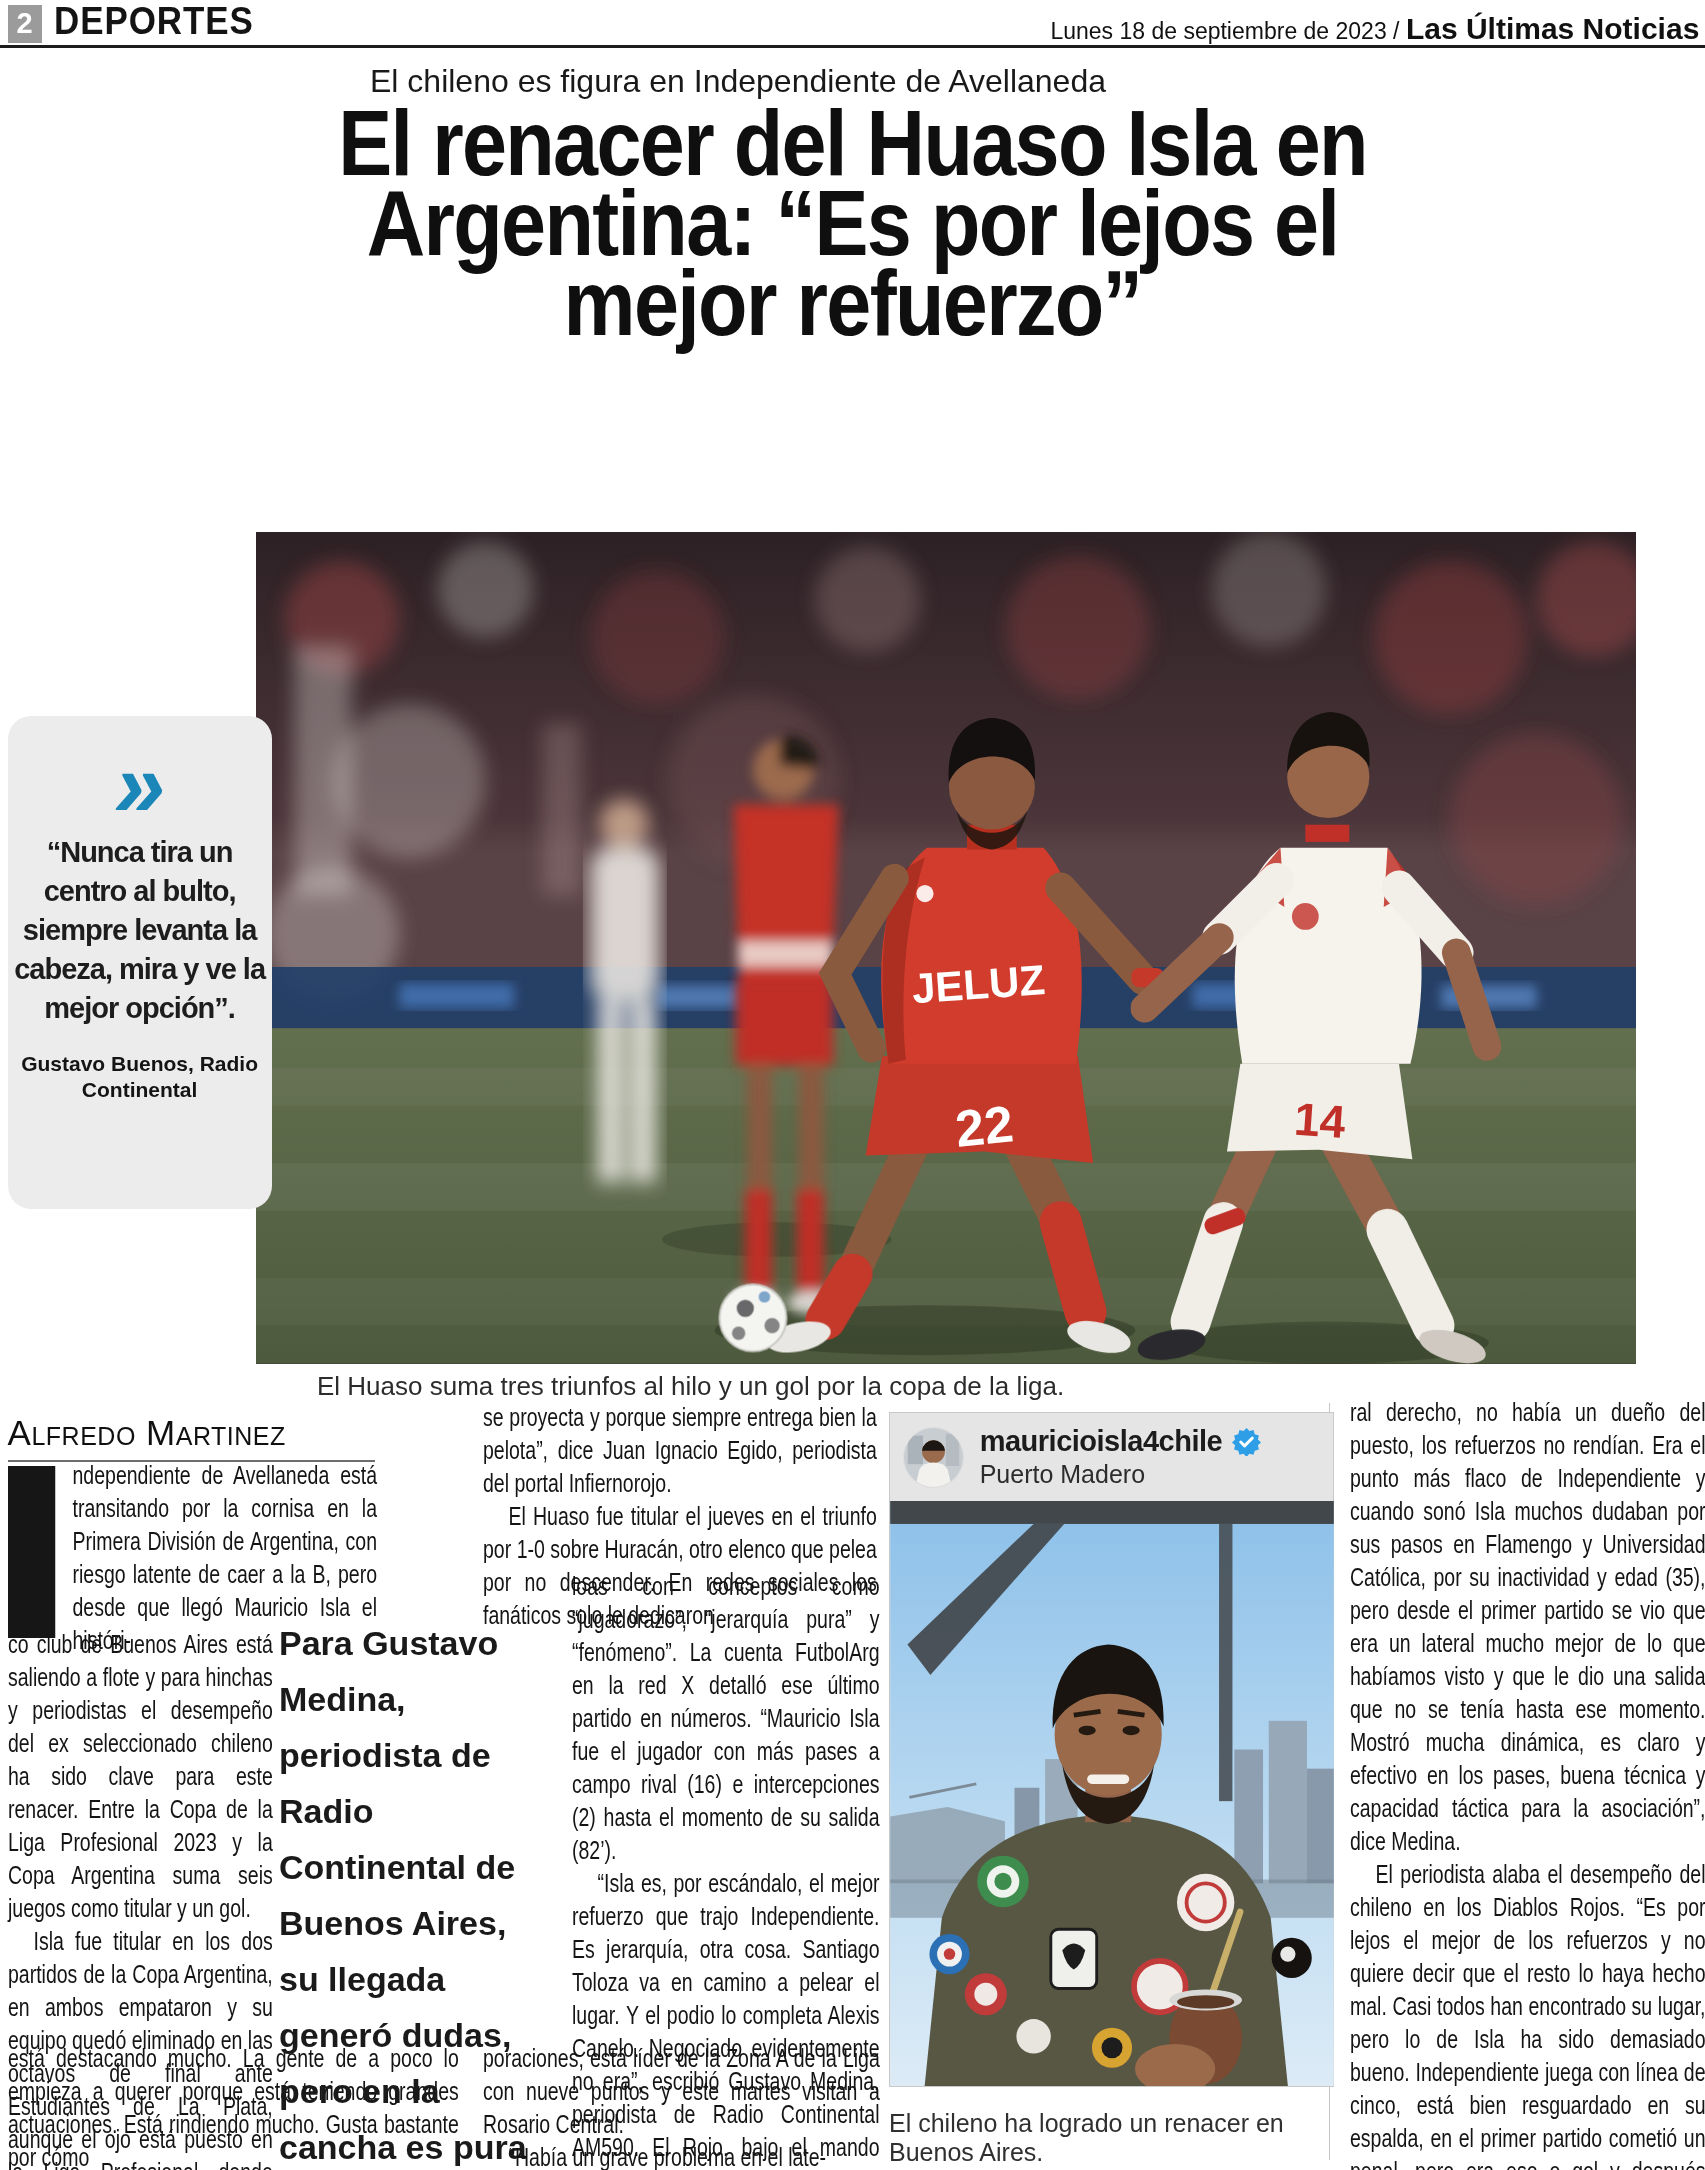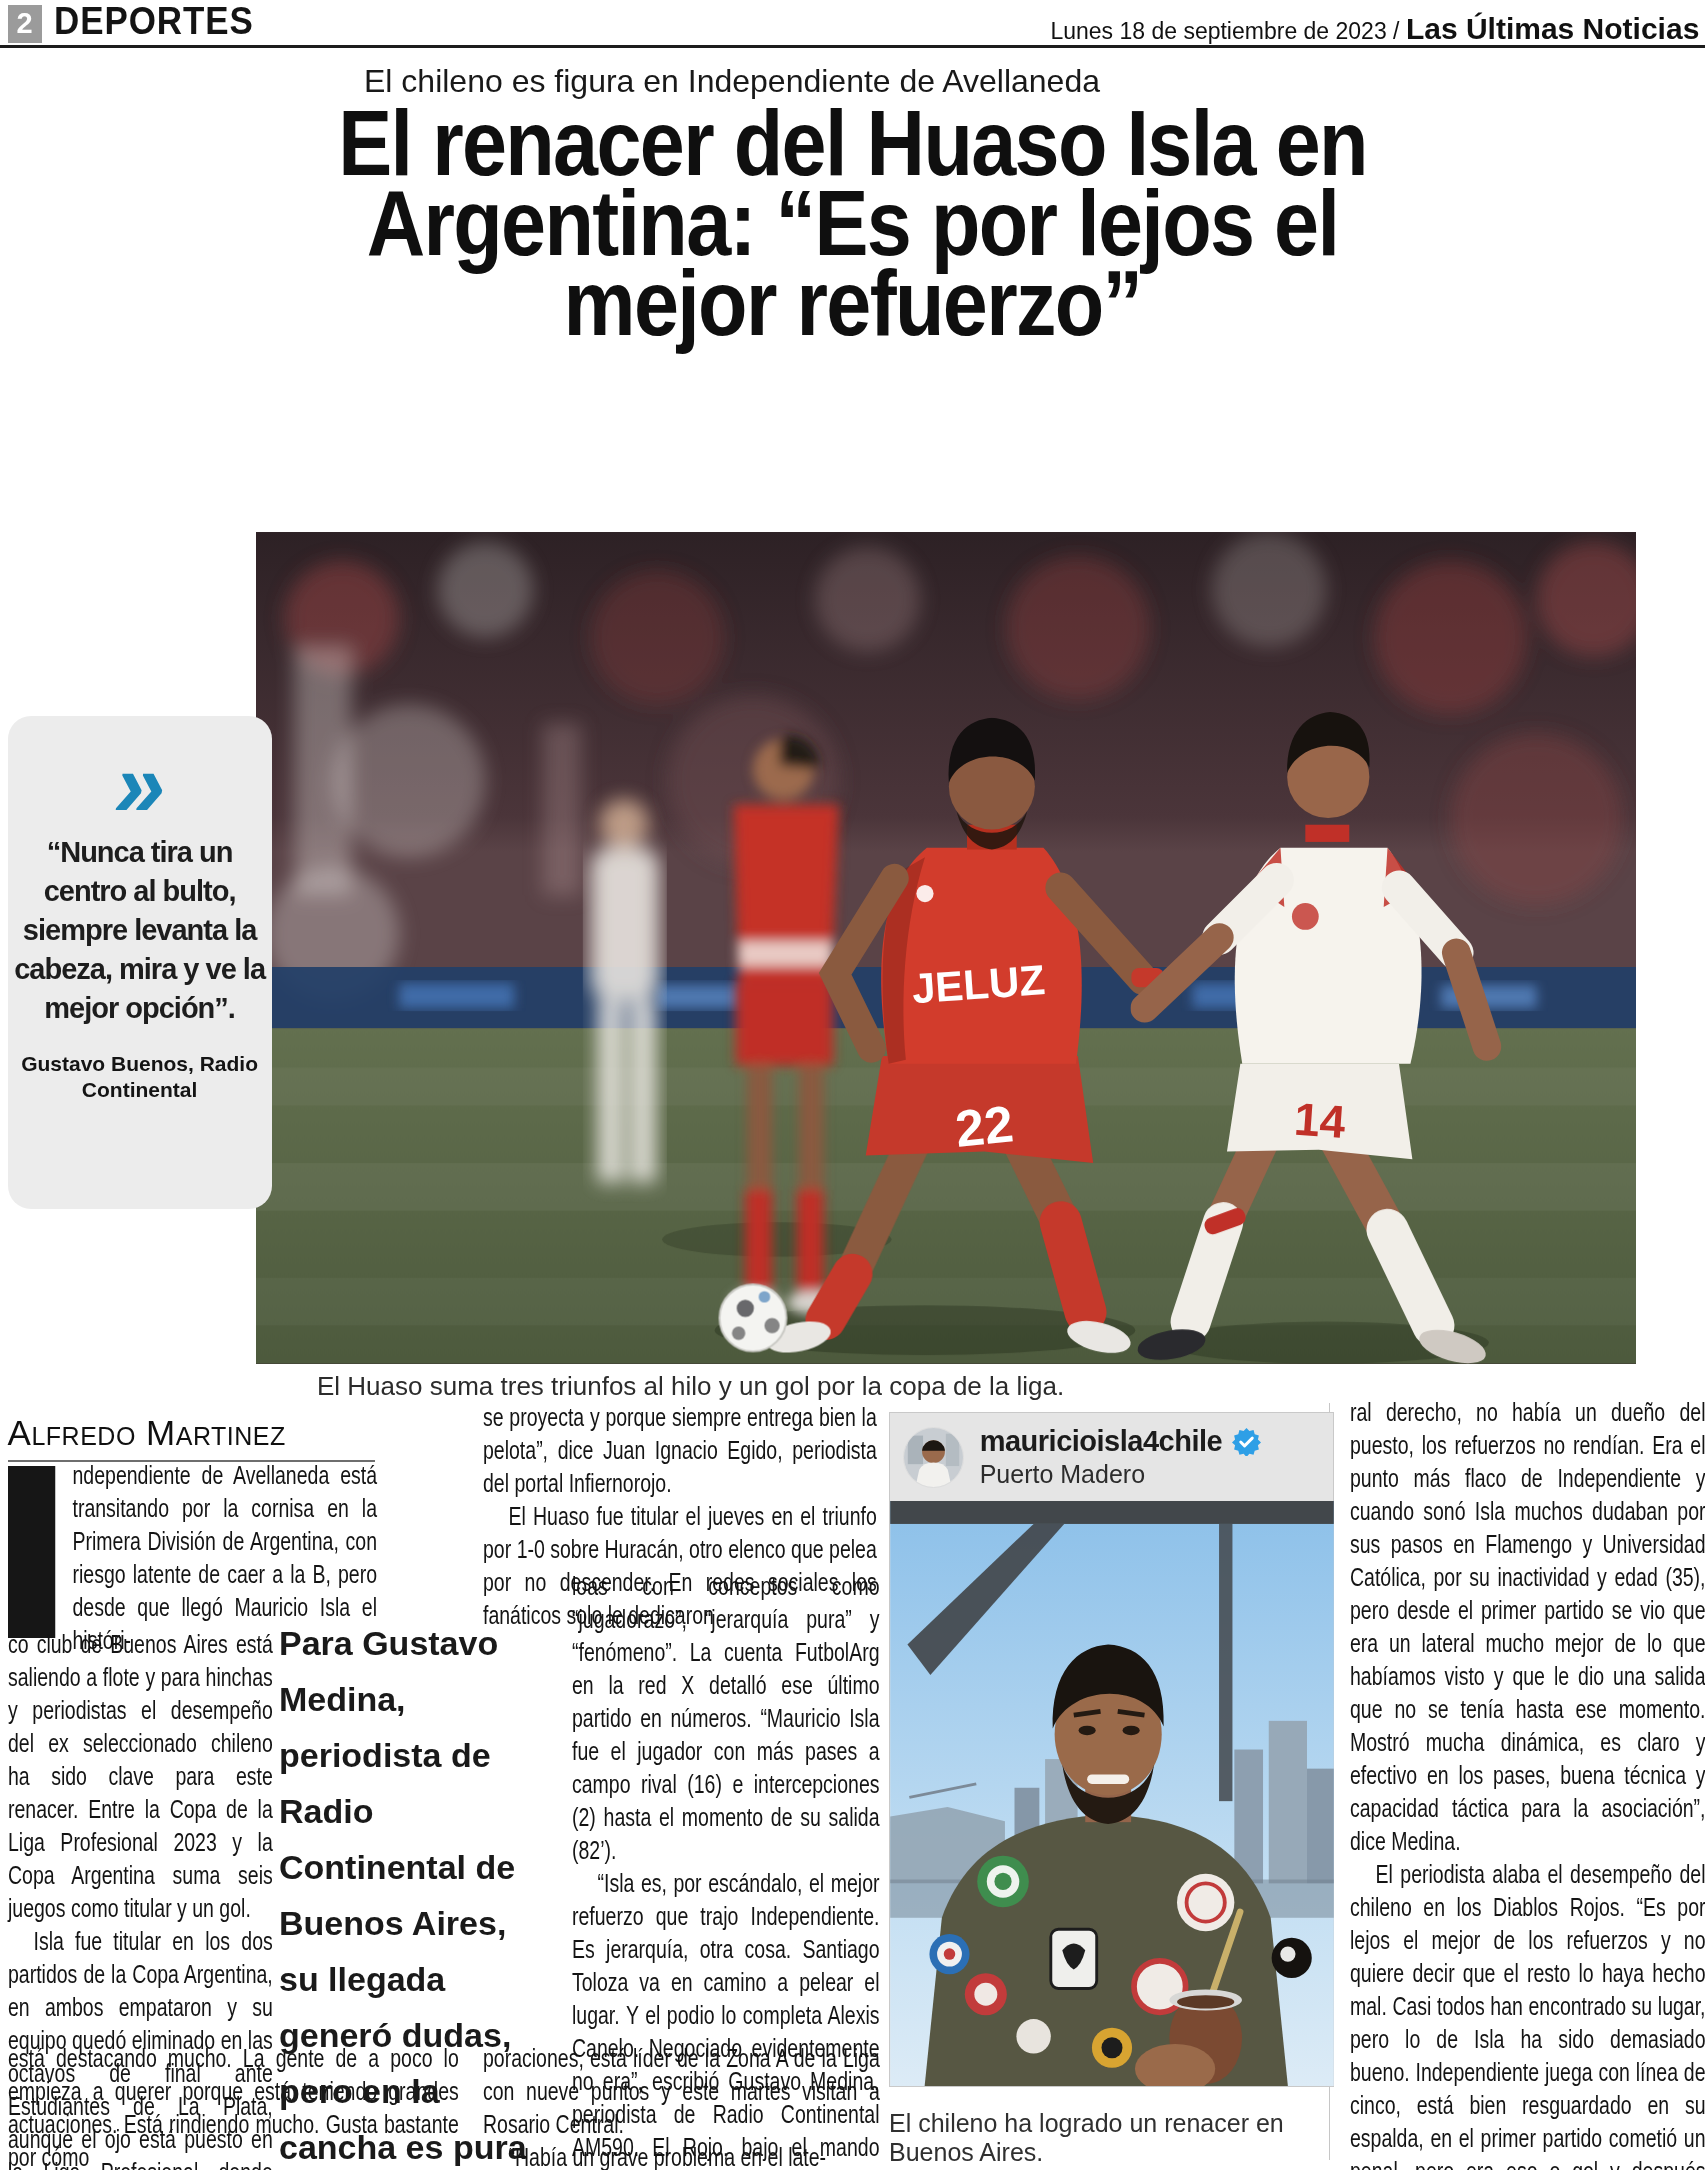--- a/index.html
+++ b/index.html
@@ -10,21 +10,21 @@
   
   .hdr-num{left:7.6px;top:4.8px;width:34px;height:38px;background:#9b9b9b;color:#fff;
            display:flex;align-items:center;justify-content:center;font-size:29px;font-weight:bold;}
   .hdr-section{left:54px;top:0px;font-size:38px;font-weight:bold;letter-spacing:1px;
                transform:scaleX(.92);transform-origin:0 50%;}
   .hdr-right{right:5.7px;top:12.4px;font-size:23px;color:#111;white-space:nowrap;}
   .hdr-right b{font-size:30px;}
   .hdr-rule{left:0;top:45px;width:1705px;height:2.9px;background:#1c1c1c;}
 
   
-  .kicker{left:4px;top:63px;width:1456px;text-align:center;font-size:32px;color:#191919;}
+  .kicker{left:10px;top:63px;width:1456px;text-align:center;font-size:32px;color:#191919;}
   .headline{left:0;top:103px;width:1705px;text-align:center;font-weight:bold;color:#0f0f0f;}
   .headline .hl{display:block;font-size:92px;line-height:80px;letter-spacing:-1.9px;
                 transform:scaleX(.88);transform-origin:50% 50%;}
 
   
   .photo{left:256px;top:532px;width:1380px;height:832px;overflow:hidden;background:#38292d;}
   .photo-caption{left:317px;top:1371px;font-size:26px;color:#2c2c2c;}
 
   
   .qbox{left:7.6px;top:716px;width:264px;height:493px;background:#ececec;border-radius:23px;

